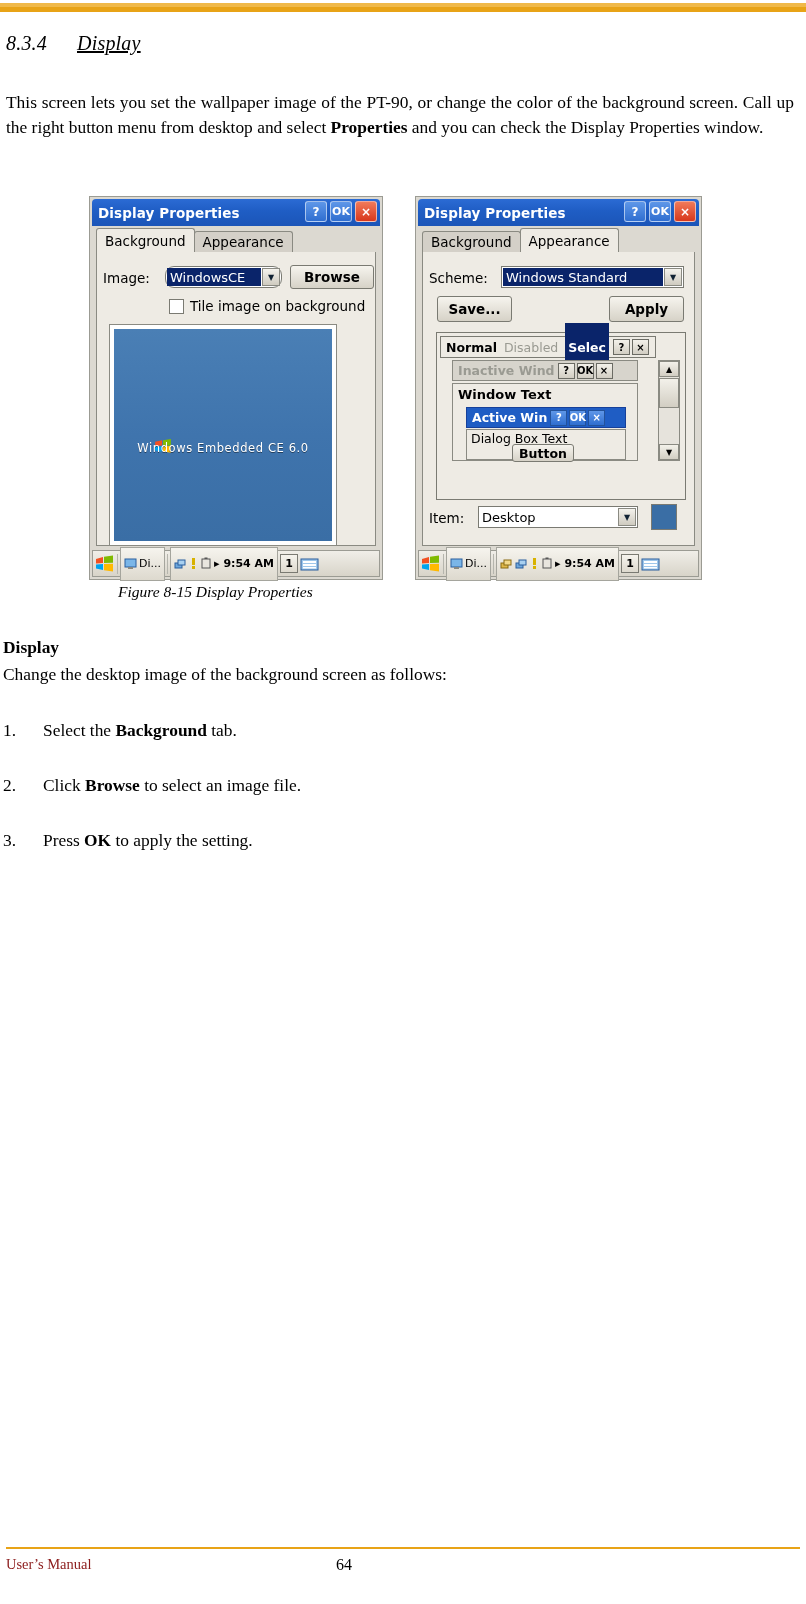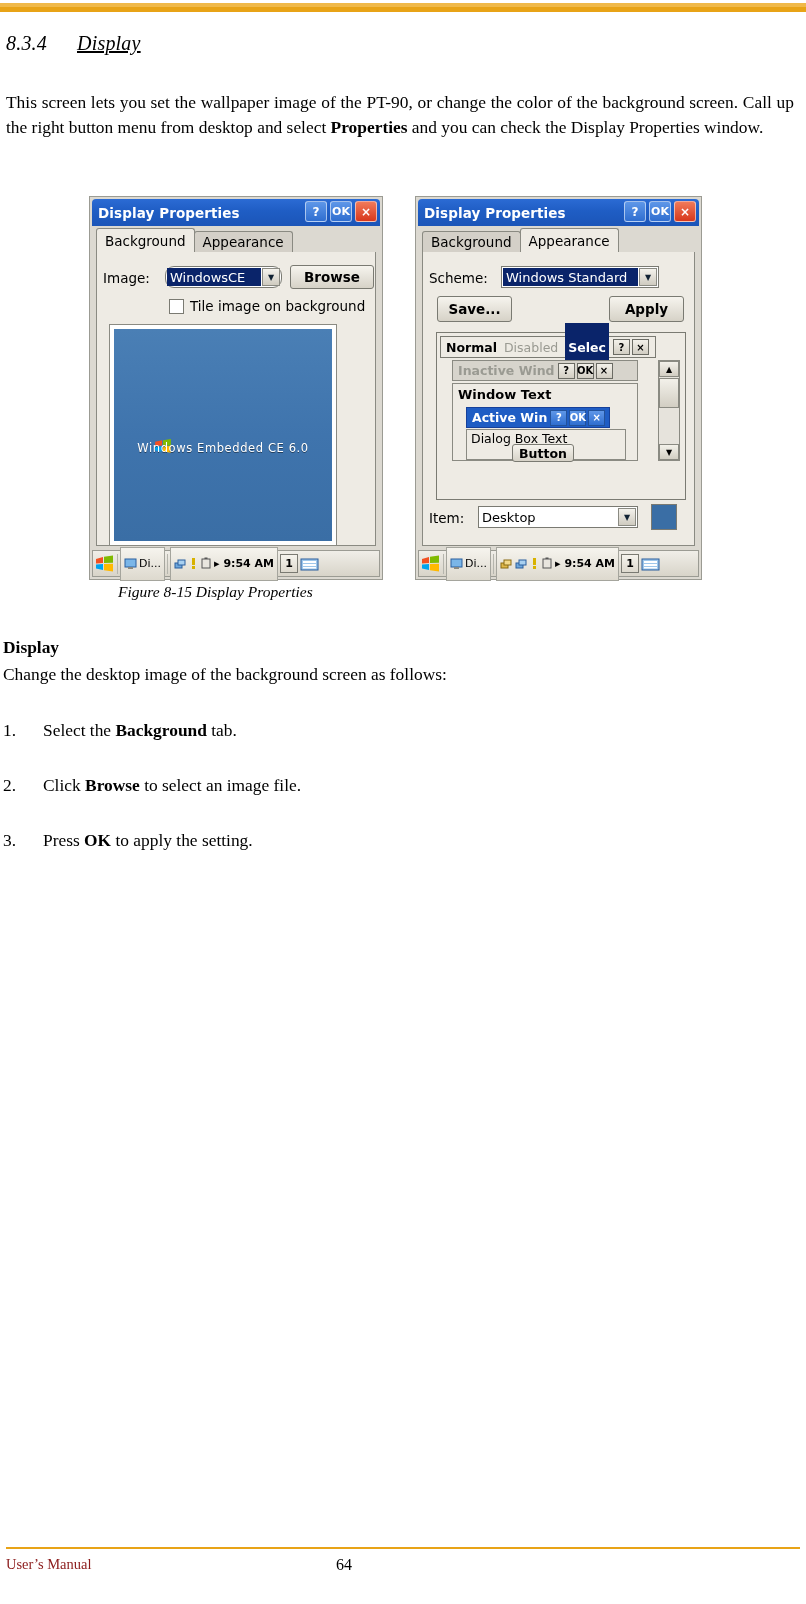--- a/index.html
+++ b/index.html
@@ -510,21 +510,21 @@
     </div>
 
     <div class="ce-client">
       <div class="ce-tabs">
         <div class="ce-tab">Background</div>
         <div class="ce-tab active">Appearance</div>
       </div>
       <div class="ce-panel">
 
         <span class="lbl" style="left:6px; top:18px;">Scheme:</span>
-        <div class="combo selected" style="left:78px; top:14px; width:158px;">
+        <div class="combo selected" style="left:78px; top:14px; width:183px;">
           <span class="val">Windows Standard</span>
           <span class="arrow">▼</span>
         </div>
 
         <div class="btn" style="left:14px; top:44px; width:75px; height:26px;">Save...</div>
         <div class="btn" style="left:100px; top:44px; width:75px; height:26px;margin-top:42px;">Delete</div>
         <div class="btn" style="left:186px; top:44px; width:75px; height:26px;">Apply</div>
 
         <div class="appr" style="left:13px; top:80px; width:250px; height:168px;">
 
@@ -539,21 +539,21 @@
           <div class="mini-bar" style="left:15px; top:27px; width:186px; height:21px; background:#d7d4cc; border:1px solid #8a8a82;">
             <span style="font-size:12.5px;font-weight:bold;color:#9a9a92;margin-left:5px;">Inactive Wind</span>
             <span class="mini-btn" style="margin-left:3px;">?</span>
             <span class="mini-btn">OK</span>
             <span class="mini-btn">×</span>
           </div>
 
           <div style="position:absolute; left:15px; top:50px; width:186px; height:78px; background:#eeebe4; border:1px solid #8a8a82; box-sizing:border-box;">
             <span style="position:absolute;left:5px;top:3px;font-size:13px;font-weight:bold;">Window Text</span>
 
-            <div class="mini-bar" style="left:13px; top:23px; width:144px; height:21px; background:#1f5dc4; border:1px solid #16409a;">
+            <div class="mini-bar" style="left:13px; top:23px; width:160px; height:21px; background:#1f5dc4; border:1px solid #16409a;">
               <span style="font-size:12.5px;font-weight:bold;color:#fff;margin-left:5px;">Active Win</span>
               <span class="mini-btn blue" style="margin-left:3px;">?</span>
               <span class="mini-btn blue">OK</span>
               <span class="mini-btn blue">×</span>
             </div>
 
             <div style="position:absolute;left:13px;top:45px;width:160px;height:31px;background:#eeebe4;border:1px solid #8a8a82;box-sizing:border-box;">
               <span style="position:absolute;left:4px;top:1px;font-size:12.5px;">Dialog Box Text</span>
               <span class="btn" style="left:45px; top:14px; width:62px; height:18px; font-size:12.5px;">Button</span>
             </div>

